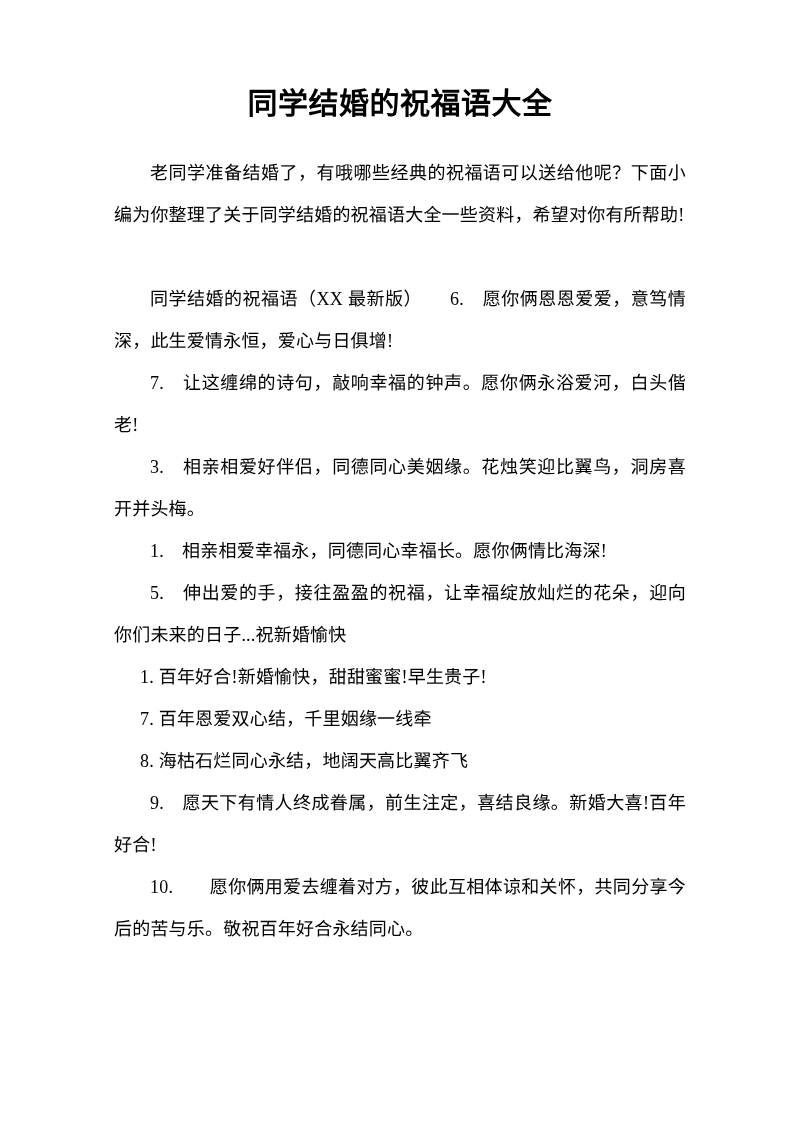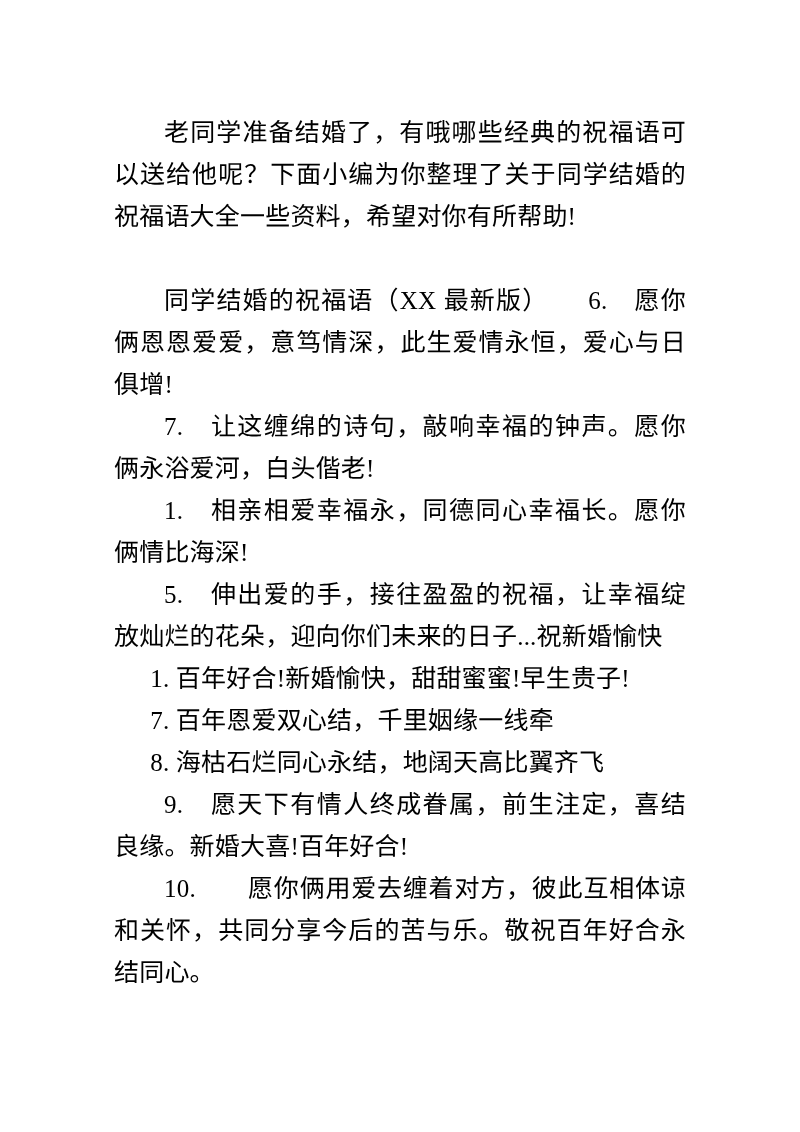--- a/index.html
+++ b/index.html
@@ -45,21 +45,21 @@
     padding: 0;
     white-space: nowrap;
   }
 
   .spacer-after-title { height: 28px; }
   .spacer-block { height: 42px; }
 
   p.para {
     margin: 0;
     padding: 0;
-    font-size: 25px;
+    font-size: 18px;
     line-height: 42px;
     text-align: justify;
     text-justify: inter-ideograph;
     text-indent: 2em;
     letter-spacing: 0.2px;
     word-break: break-all;
   }
 
   
   p.para.tight {
@@ -68,31 +68,33 @@
 
   
   .nowrapnum { white-space: pre-wrap; }
 </style>
 </head>
 <body>
 
 <div class="page">
   <div class="content">
 
+    <h1 class="doc-title">同学结婚的祝福语大全</h1>
 
     <div class="spacer-after-title"></div>
 
     <p class="para">老同学准备结婚了，有哦哪些经典的祝福语可以送给他呢？下面小编为你整理了关于同学结婚的祝福语大全一些资料，希望对你有所帮助!</p>
 
     <div class="spacer-block"></div>
 
     <p class="para nowrapnum">同学结婚的祝福语（XX 最新版）　　6.　愿你俩恩恩爱爱，意笃情深，此生爱情永恒，爱心与日俱增!</p>
 
     <p class="para nowrapnum">7.　让这缠绵的诗句，敲响幸福的钟声。愿你俩永浴爱河，白头偕老!</p>
 
+    <p class="para nowrapnum">3.　相亲相爱好伴侣，同德同心美姻缘。花烛笑迎比翼鸟，洞房喜开并头梅。</p>
 
     <p class="para nowrapnum">1.　相亲相爱幸福永，同德同心幸福长。愿你俩情比海深!</p>
 
     <p class="para nowrapnum">5.　伸出爱的手，接往盈盈的祝福，让幸福绽放灿烂的花朵，迎向你们未来的日子...祝新婚愉快</p>
 
     <p class="para tight nowrapnum">1. 百年好合!新婚愉快，甜甜蜜蜜!早生贵子!</p>
 
     <p class="para tight nowrapnum">7. 百年恩爱双心结，千里姻缘一线牵</p>
 
     <p class="para tight nowrapnum">8. 海枯石烂同心永结，地阔天高比翼齐飞</p>

